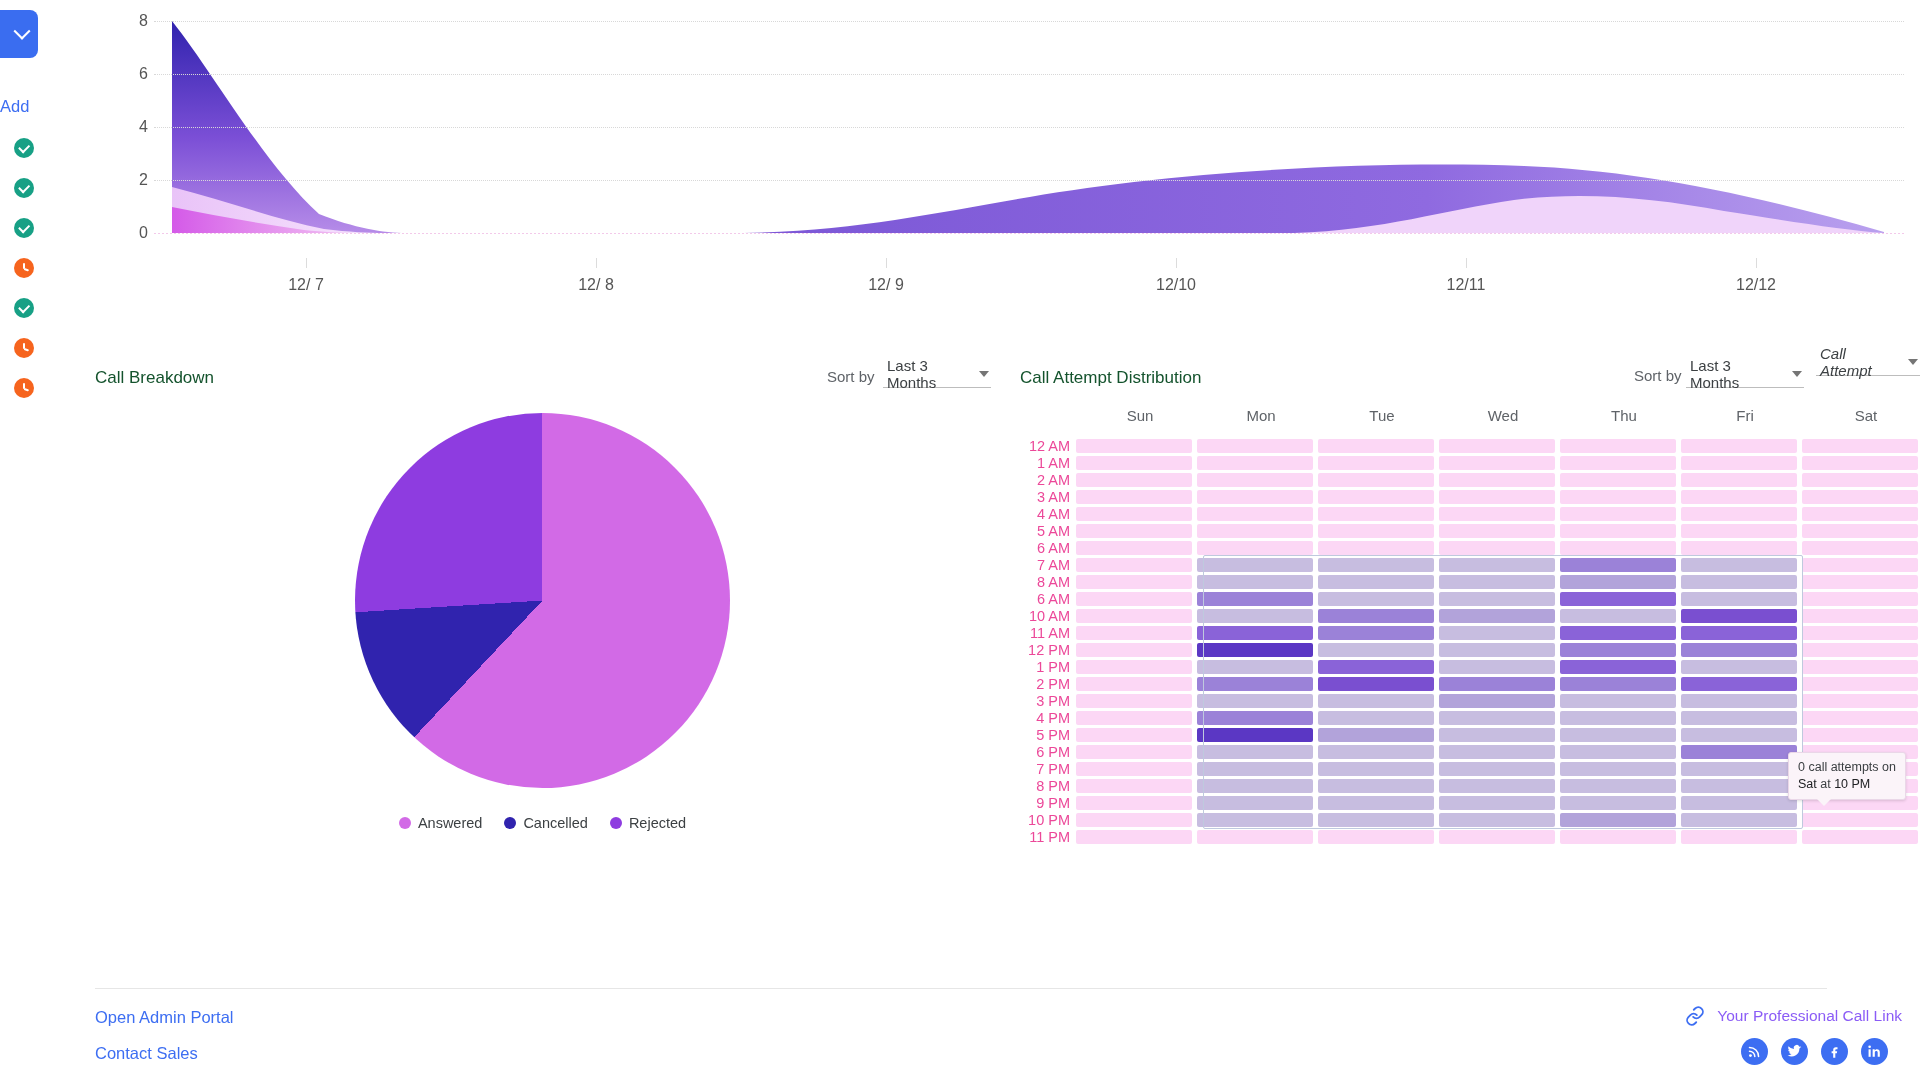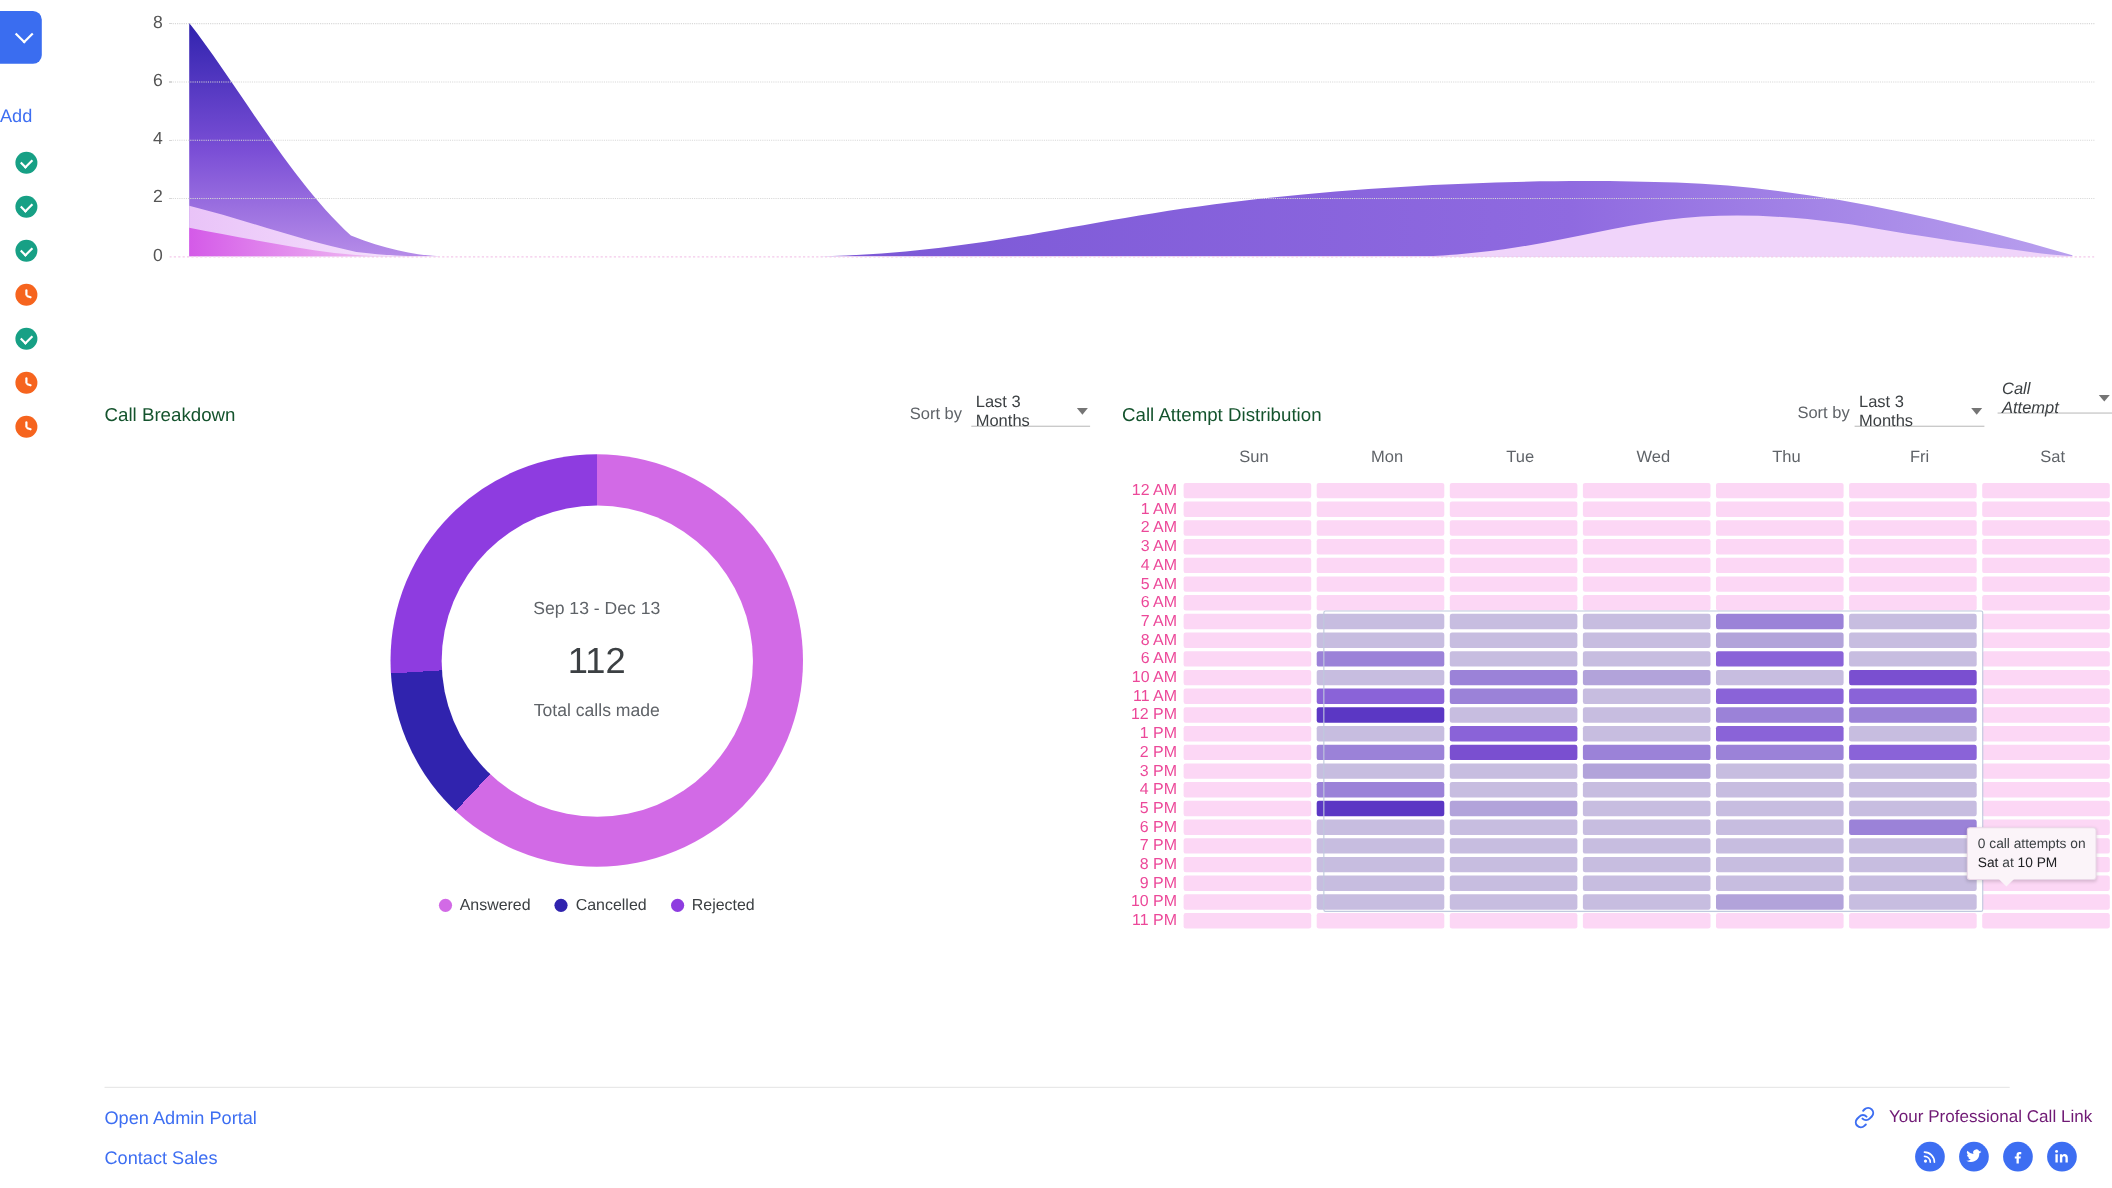--- a/index.html
+++ b/index.html
@@ -98,21 +98,21 @@
   .tooltip .tip-strong { color: #202124; }
   .tooltip::after {
     content: ""; position: absolute; bottom: -7px; left: 28px;
     border-left: 7px solid transparent; border-right: 7px solid transparent; border-top: 7px solid #fbf4f9;
   }
 
   
   .footer-rule { position: absolute; left: 95px; top: 988px; width: 1732px; height: 1px; background: #e6e6e6; }
   .f-link { position: absolute; font-size: 16.5px; color: #3d6ef2; cursor: pointer; }
   .calllink { position: absolute; right: 0px; top: 1005px; display: flex; align-items: center; gap: 11px; }
-  .calllink-text { font-size: 15.5px; color: #701a75; }
+  .calllink-text { font-size: 15.5px; color: #8b5cf6; }
   .socials { position: absolute; right: 32px; top: 1038px; display: flex; gap: 13px; }
   .soc { width: 27px; height: 27px; border-radius: 50%; background: #3d6ef2;
          display: flex; align-items: center; justify-content: center; cursor: pointer; }
   .soc svg { display: block; }
 </style>
 </head>
 <body>
 
 <div class="page">
 
@@ -169,20 +169,34 @@
 
         <path d="M18,219 L18,193 C60,201 105,210 150,216 C170,218 185,219 198,219 Z" fill="url(#gAns)"></path>
 
         <path d="M590,219 C740,216 830,185 980,168 C1120,152 1260,148 1370,152 C1480,156 1600,180 1730,218 L1730,219 Z" fill="url(#gRej2)"></path>
 
         <path d="M1140,219 C1230,216 1290,196 1360,186 C1430,177 1500,184 1570,197 C1640,208 1690,216 1730,219 Z" fill="#f0d4fa"></path>
 
         <line x1="0" y1="219.5" x2="1750" y2="219.5" stroke="#f3c9ea" stroke-width="1.2" stroke-dasharray="2 2"></line>
       </svg>
     <div class="gridline" style="top: 166px;"></div><div class="gridline" style="top: 113px;"></div><div class="gridline" style="top: 60px;"></div><div class="gridline" style="top: 7px;"></div></div>
+    <div class="x-labels" id="x-labels">
+        <div class="x-tick" style="left: 152px; top: 4px;">12/ 7</div>
+        <div class="x-tick-mark" style="left: 152px; position: absolute;"></div>
+        <div class="x-tick" style="left: 442px; top: 4px;">12/ 8</div>
+        <div class="x-tick-mark" style="left: 442px; position: absolute;"></div>
+        <div class="x-tick" style="left: 732px; top: 4px;">12/ 9</div>
+        <div class="x-tick-mark" style="left: 732px; position: absolute;"></div>
+        <div class="x-tick" style="left: 1022px; top: 4px;">12/10</div>
+        <div class="x-tick-mark" style="left: 1022px; position: absolute;"></div>
+        <div class="x-tick" style="left: 1312px; top: 4px;">12/11</div>
+        <div class="x-tick-mark" style="left: 1312px; position: absolute;"></div>
+        <div class="x-tick" style="left: 1602px; top: 4px;">12/12</div>
+        <div class="x-tick-mark" style="left: 1602px; position: absolute;"></div>
+      </div>
   </div>
 
   <div class="sec-title" style="left:95px; top:368px;">Call Breakdown</div>
   <div class="sortby-label" style="left:827px; top:368px;">Sort by</div>
   <div class="select" style="left:883px; top:360px; width:108px;">
     <span>Last 3 Months</span>
     <span class="caret"></span>
   </div>
 
   <div class="sec-title" style="left:1020px; top:368px;">Call Attempt Distribution</div>
@@ -191,25 +205,20 @@
     <span>Last 3 Months</span>
     <span class="caret"></span>
   </div>
   <div class="select" style="left:1816px; top:348px; width:104px;font-style:italic;">
     <span>Call Attempt</span>
     <span class="caret"></span>
   </div>
 
   <div class="donut-wrap">
     <div class="donut" id="donut" style="background: conic-gradient(rgb(210, 106, 230) 0deg, rgb(210, 106, 230) 223.2deg, rgb(48, 35, 174) 223.2deg, rgb(48, 35, 174) 266.4deg, rgb(142, 60, 224) 266.4deg, rgb(142, 60, 224) 360deg);"></div>
-    <div class="donut-hole">
-      <div class="donut-range">Sep 13 - Dec 13</div>
-      <div class="donut-num">112</div>
-      <div class="donut-sub">Total calls made</div>
-    </div>
   </div>
   <div class="legend" id="donut-legend">
       <div class="lg-item">
         <span class="lg-dot" style="background: rgb(210, 106, 230);"></span>
         <span>Answered</span>
       </div>
       <div class="lg-item">
         <span class="lg-dot" style="background: rgb(48, 35, 174);"></span>
         <span>Cancelled</span>
       </div>

